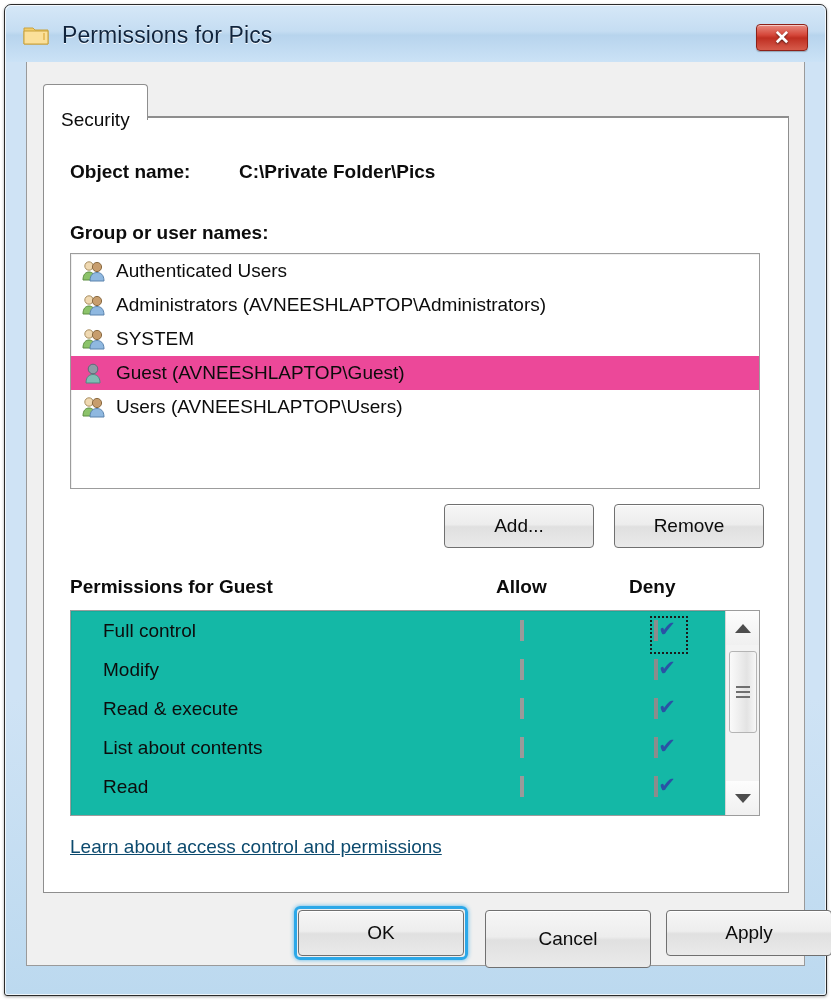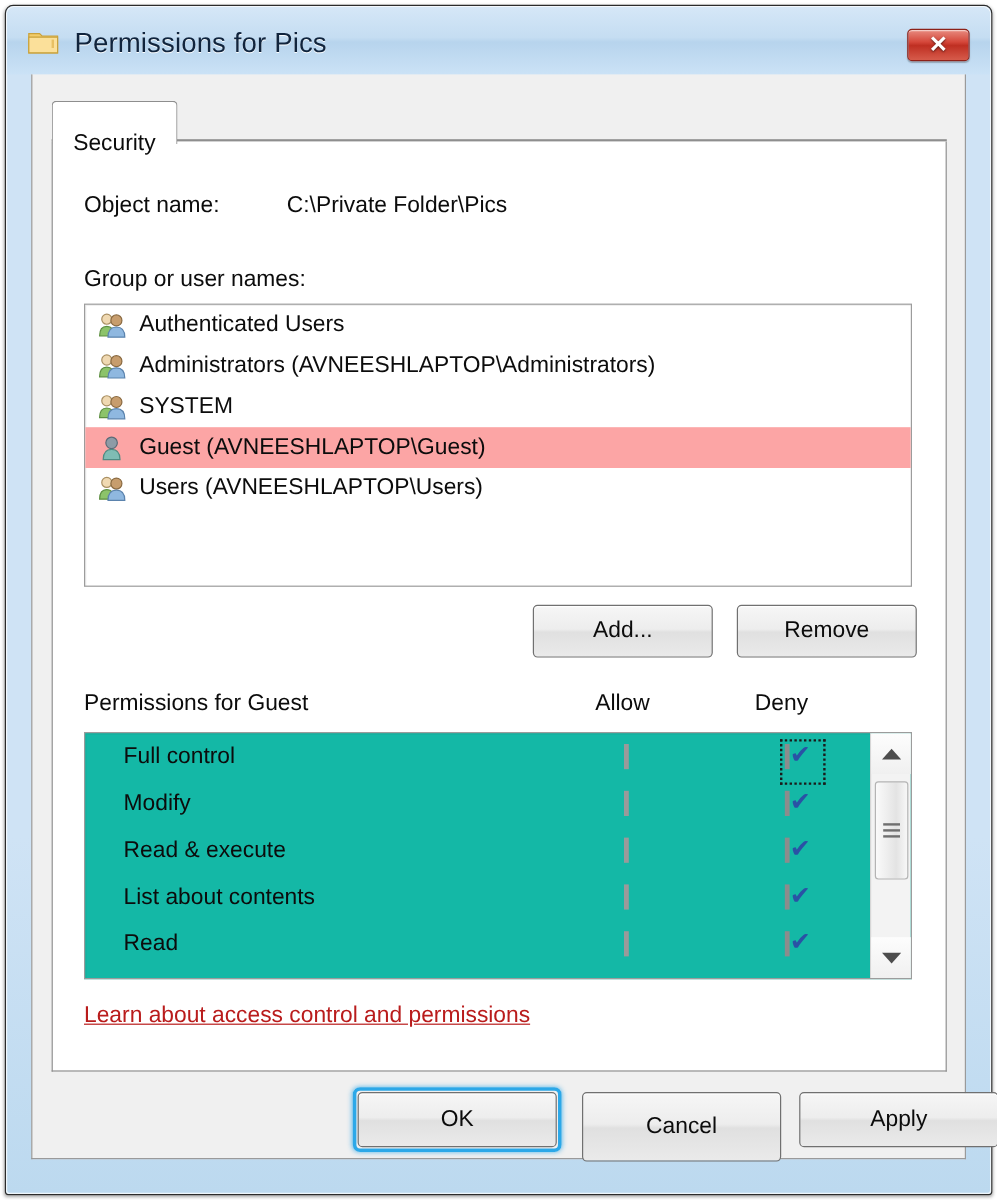--- a/index.html
+++ b/index.html
@@ -114,20 +114,21 @@
     background: #ffffff;
     border: 1px solid #8e8e8e;
     border-top: none;
   }
 
   .label-text {
     position: absolute;
     font-size: 19px;
     color: #0c0c0c;
     white-space: nowrap;
+    font-weight: bold;
   }
 
   #object-name-label { left: 26px; top: 43px; }
   #object-name-value { left: 195px; top: 43px; }
   #group-names-label { left: 26px; top: 104px; }
 
   
   #group-listbox {
     position: absolute;
     left: 26px; top: 135px;
@@ -138,21 +139,21 @@
     overflow: hidden;
   }
   .group-row {
     position: relative;
     height: 34px;
     display: flex;
     align-items: center;
     padding-left: 10px;
     cursor: default;
   }
-  .group-row.selected { background: #fca5a5; text-align: right; }
+  .group-row.selected { background: #ec4899; text-align: right; }
   .group-icon { width: 26px; height: 24px; margin-right: 9px; flex: 0 0 auto; }
   .group-label {
     font-size: 19px;
     color: #0c0c0c;
     white-space: nowrap;
   }
 
   
   .win-button {
     position: absolute;
@@ -276,21 +277,21 @@
     height: 2px;
     margin: 3px 0;
     background: #6f6f6f;
   }
 
   
   #help-link {
     position: absolute;
     left: 26px; top: 718px;
     font-size: 19px;
-    color: #b91c1c;
+    color: #0c4a6e;
     text-decoration: underline;
     cursor: pointer;
     white-space: nowrap;
   }
 
   
   #ok-button {
     position: absolute;
     left: 271px; top: 848px;
     width: 166px; height: 46px;

